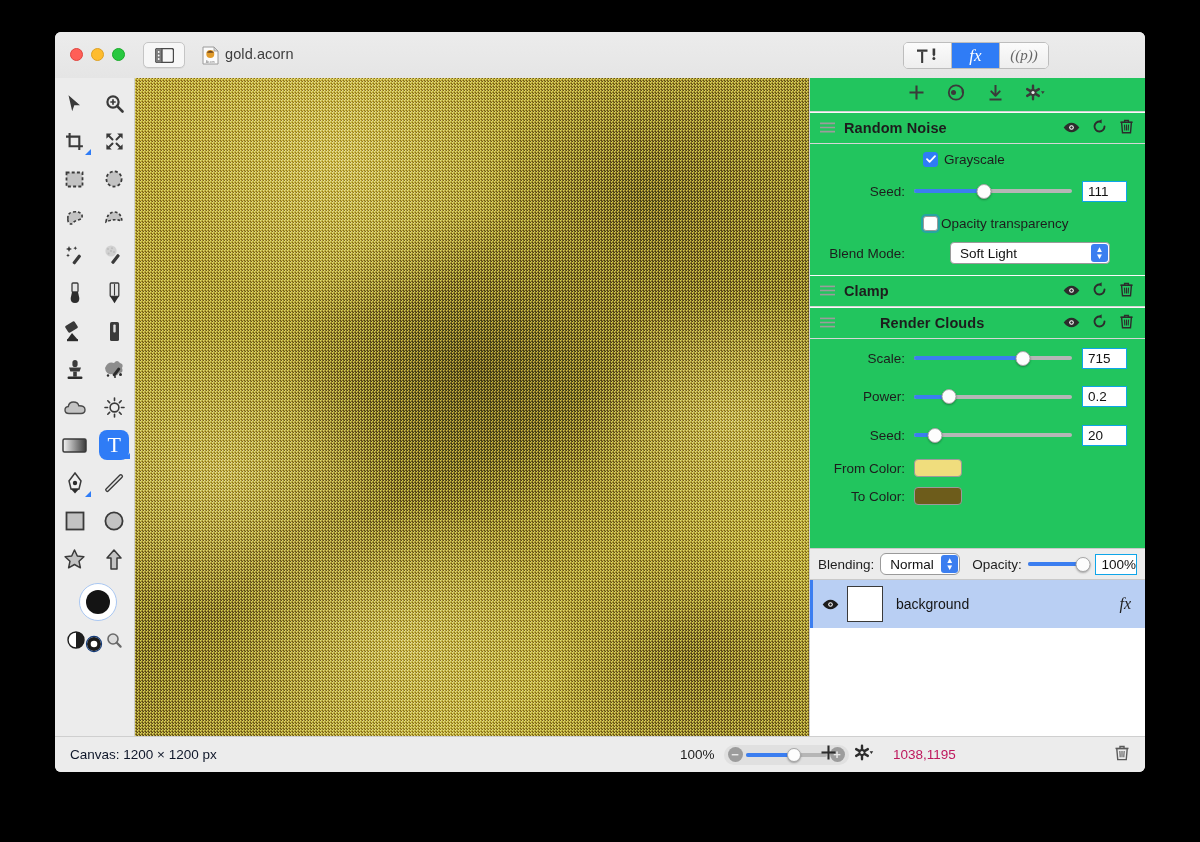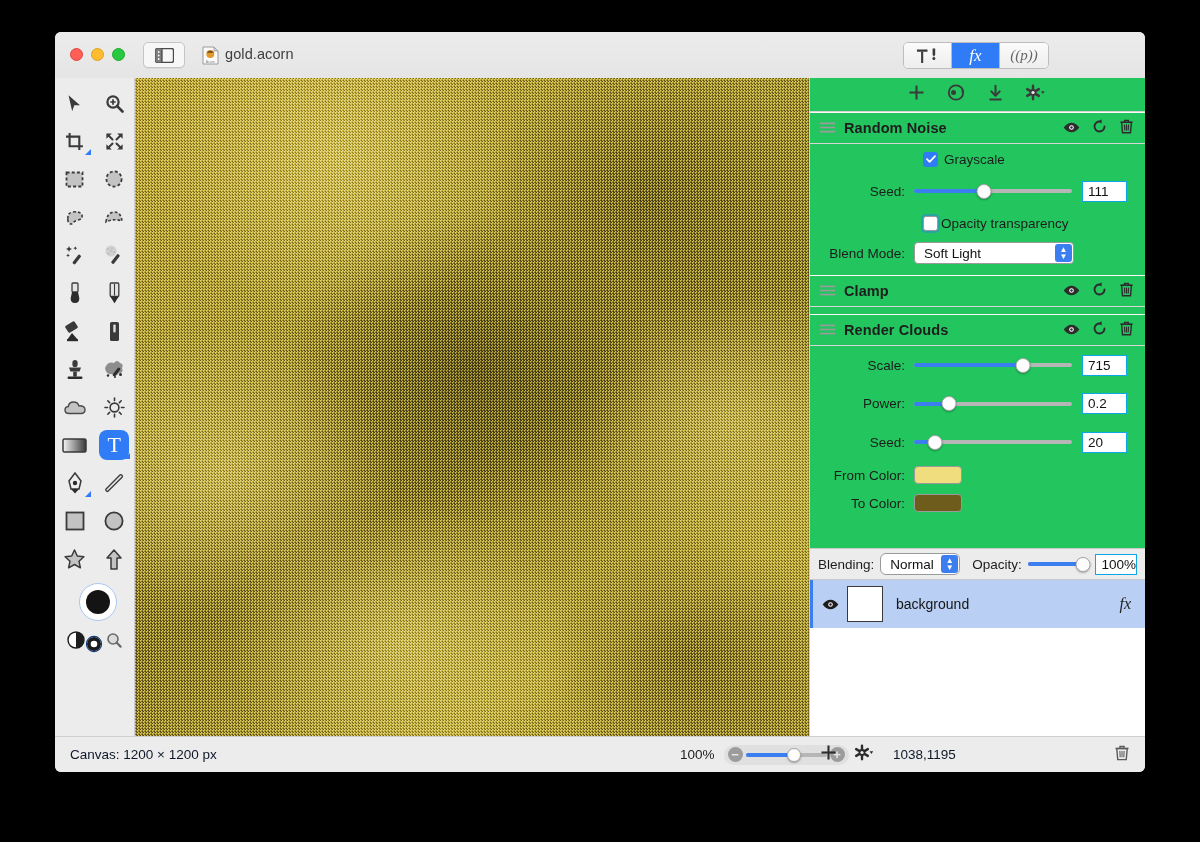--- a/index.html
+++ b/index.html
@@ -192,21 +192,21 @@
     display:flex; align-items:center; padding:0 5px;
   }
   #zoom-slider .zt { position:absolute; left:22px; right:22px; height:4px; background:#b6b6b6; border-radius:2px; }
   #zoom-slider .zf { position:absolute; left:22px; height:4px; background:#3b7ef0; border-radius:2px; }
   #zoom-slider .zth { position:absolute; width:14px; height:14px; border-radius:50%;
       background:#fdfdfd; border:1px solid #a8a8a8; box-shadow:0 1px 2px rgba(0,0,0,.3); }
   .zbtn { width:15px; height:15px; border-radius:50%; background:#9c9c9c; color:#e8e8e8;
           display:flex; align-items:center; justify-content:center; font-size:13px;
           line-height:13px; font-weight:bold; position:absolute; }
   #rt-status { position:absolute; left:765px; display:flex; align-items:center; gap:17px; }
-  #coords { font-size:13.5px; color:#0f172a; }
+  #coords { font-size:13.5px; color:#be185d; }
   #trash-right { position:absolute; right:16px; }
 </style>
 </head>
 <body>
 
 <div id="window">
 
   <div id="titlebar">
     <div class="traffic">
       <div class="tl r"></div>
@@ -618,21 +618,21 @@
 
         <div class="prow" style="justify-content:flex-start;padding-left:113px;height:30px;">
           <div class="cbrow">
             <span class="cbox" style="box-shadow:0 0 0 2px rgba(47,124,246,.45);"></span>
             <span class="cblabel" style="margin-left:3px;">Opacity transparency</span>
           </div>
         </div>
 
         <div class="prow" style="height:30px;">
           <span class="plabel">Blend Mode:</span>
-          <span class="popup" style="width:160px;">
+          <span class="popup" style="width:160px;margin-left:36px;">
             <span>Soft Light</span>
             <span class="stepper">
                 <span>▲</span>
                 <span>▼</span>
               </span>
           </span>
         </div>
 
         <div class="fx-header" style="margin-top:7px;">
           <span class="hamburger">
@@ -667,21 +667,21 @@
                   <g stroke="#2c2c2c" stroke-width="1.1">
                     <line x1="4.5" y1="5.6" x2="4.8" y2="11.5"></line>
                     <line x1="6.5" y1="5.6" x2="6.5" y2="11.5"></line>
                     <line x1="8.5" y1="5.6" x2="8.2" y2="11.5"></line>
                   </g>
                 </svg>
             </span>
           </span>
         </div>
 
-        <div class="fx-header" style="margin-top:7px;">
+        <div class="fx-header" style="gap:36px;">
           <span class="hamburger">
             <svg width="15" height="11" viewBox="0 0 15 11">
                 <g stroke="#9c9c9c" stroke-width="1.6">
                   <line x1="0" y1="1.4" x2="15" y2="1.4"></line>
                   <line x1="0" y1="5.5" x2="15" y2="5.5"></line>
                   <line x1="0" y1="9.6" x2="15" y2="9.6"></line>
                 </g>
               </svg>
           </span>
           <span class="fx-title">Render Clouds</span>

